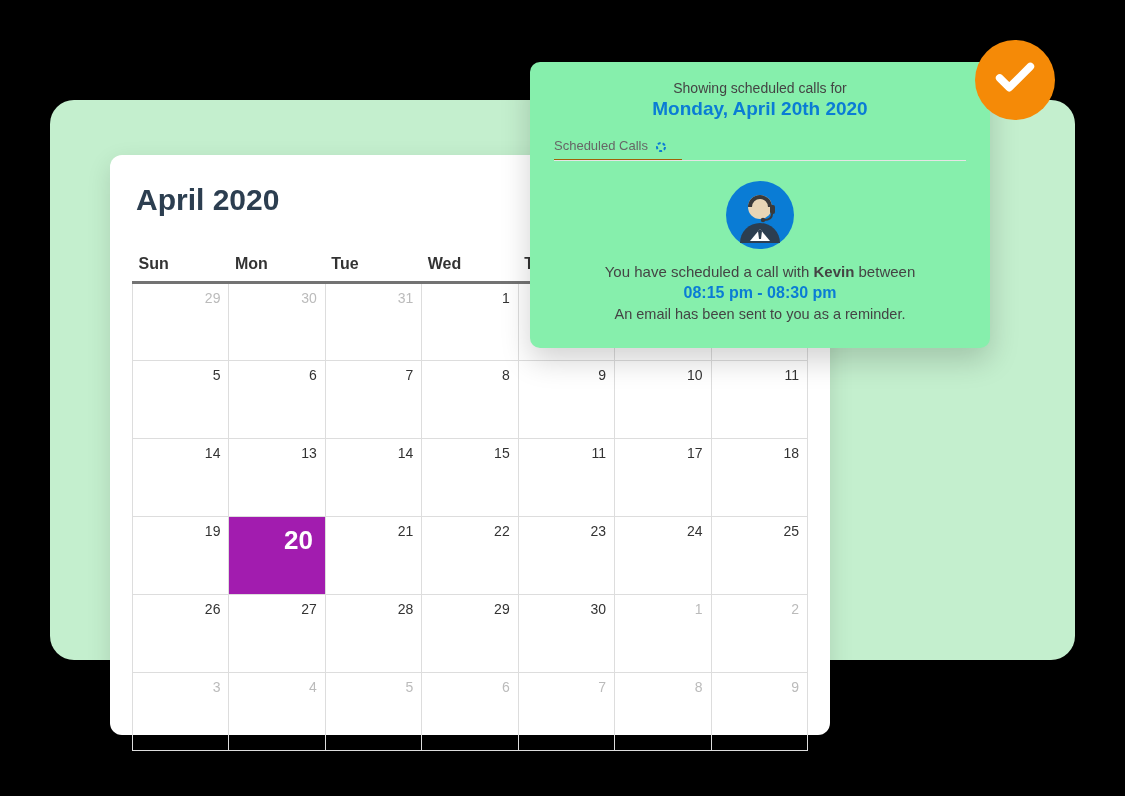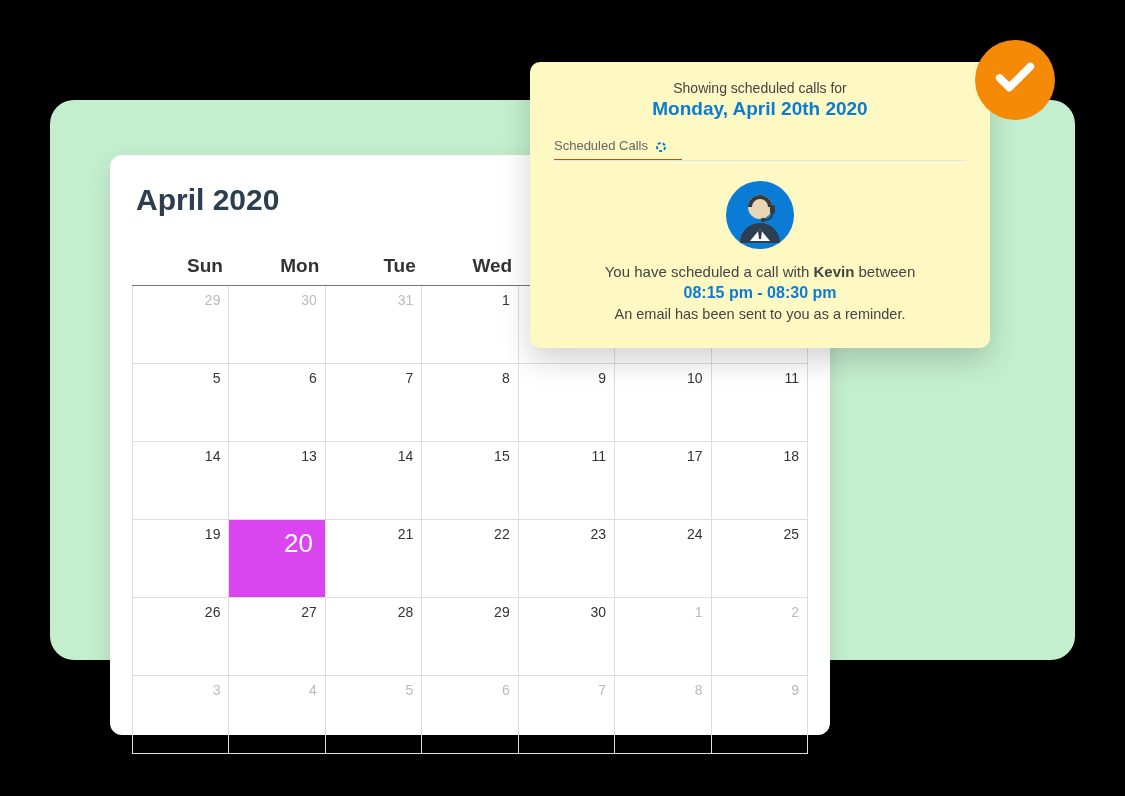--- a/index.html
+++ b/index.html
@@ -60,51 +60,51 @@
     color: #fff;
     border-color: #0a7cd5;
     font-weight: 600;
   }
   table.cal {
     width: 100%;
     border-collapse: collapse;
     table-layout: fixed;
   }
   table.cal th {
-    font-size: 19px;
+    font-size: 16px;
     font-weight: 700;
     color: #333;
     padding: 8px 6px;
-    border-bottom: 1px solid #737373;
-    text-align: right;
+    border-bottom: 3px solid #737373;
+    text-align: left;
   }
   table.cal td {
     height: 78px;
     border: 1px solid #ddd;
     vertical-align: top;
     text-align: right;
     padding: 6px 8px;
     font-size: 14px;
     color: #333;
     cursor: pointer;
   }
   table.cal td.dim { color: #bbb; }
   table.cal td.selected {
-    background: #d946ef;
+    background: #a21caf;
     color: #fff;
     font-size: 26px;
-    font-weight: 400;
+    font-weight: 700;
     padding: 8px 12px;
   }
   .detail-card {
     position: absolute;
     left: 530px;
     top: 62px;
     width: 460px;
-    background: #fef9c3;
+    background: #86efac;
     border-radius: 10px;
     box-shadow: 0 12px 30px rgba(0,0,0,0.18);
     padding: 18px 24px 26px 24px;
     text-align: center;
   }
   .detail-top-label {
     font-size: 14px;
     color: #444;
   }
   .detail-date {

